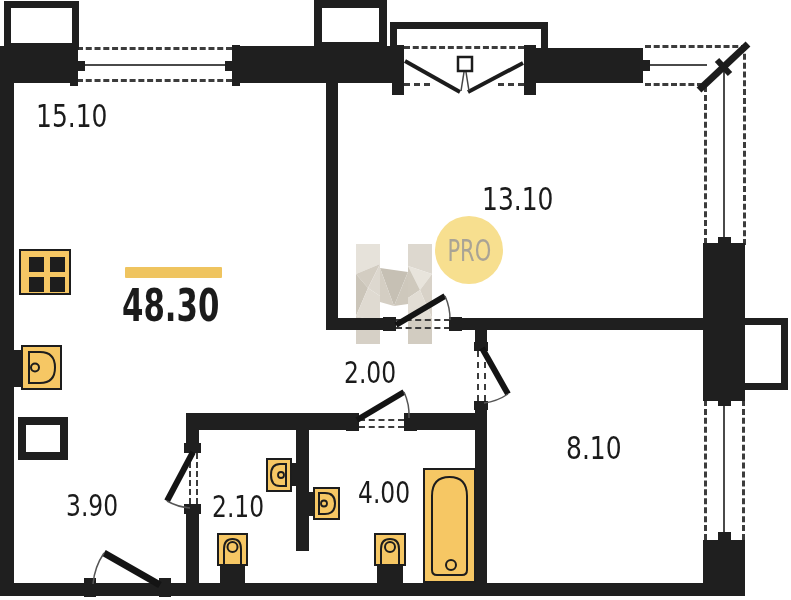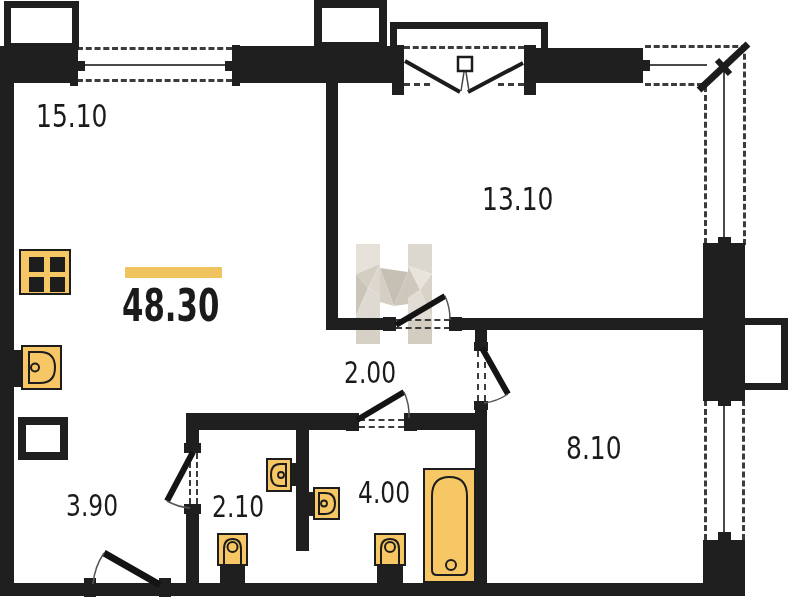--- a/index.html
+++ b/index.html
@@ -41,20 +41,23 @@
     <polygon points="52,22 76,30 64,46" fill="#E8E4DC"></polygon>
     <polygon points="52,22 64,46 52,54" fill="#CFC9BD"></polygon>
     <polygon points="76,30 76,74 64,46" fill="#D8D2C8"></polygon>
     <polygon points="52,54 64,46 76,74 52,76" fill="#E2DDD4"></polygon>
     <polygon points="52,76 76,74 76,100 52,100" fill="#D2CCC1"></polygon>
     <polygon points="24,24 52,28 38,62" fill="#C6C0B4"></polygon>
     <polygon points="24,24 38,62 24,58" fill="#D4CEC3"></polygon>
     <polygon points="52,28 52,60 38,62" fill="#CEC8BC"></polygon>
   </svg>
 
+  <div id="badge">
+    <span>PRO</span>
+  </div>
 
   <div class="w" style="left:0;top:46px;width:14px;height:550px"></div>
   <div class="w" style="left:0;top:46px;width:77px;height:37px"></div>
   <div class="w" style="left:232px;top:46px;width:160px;height:37px"></div>
   <div class="w" style="left:390px;top:22px;width:158px;height:7px"></div>
   <div class="w" style="left:390px;top:22px;width:7px;height:26px"></div>
   <div class="w" style="left:541px;top:22px;width:7px;height:26px"></div>
   <div class="w" style="left:528px;top:48px;width:115px;height:35px"></div>
   <div class="w" style="left:703px;top:243px;width:42px;height:158px"></div>
   <div class="w" style="left:745px;top:318px;width:43px;height:7px"></div>

